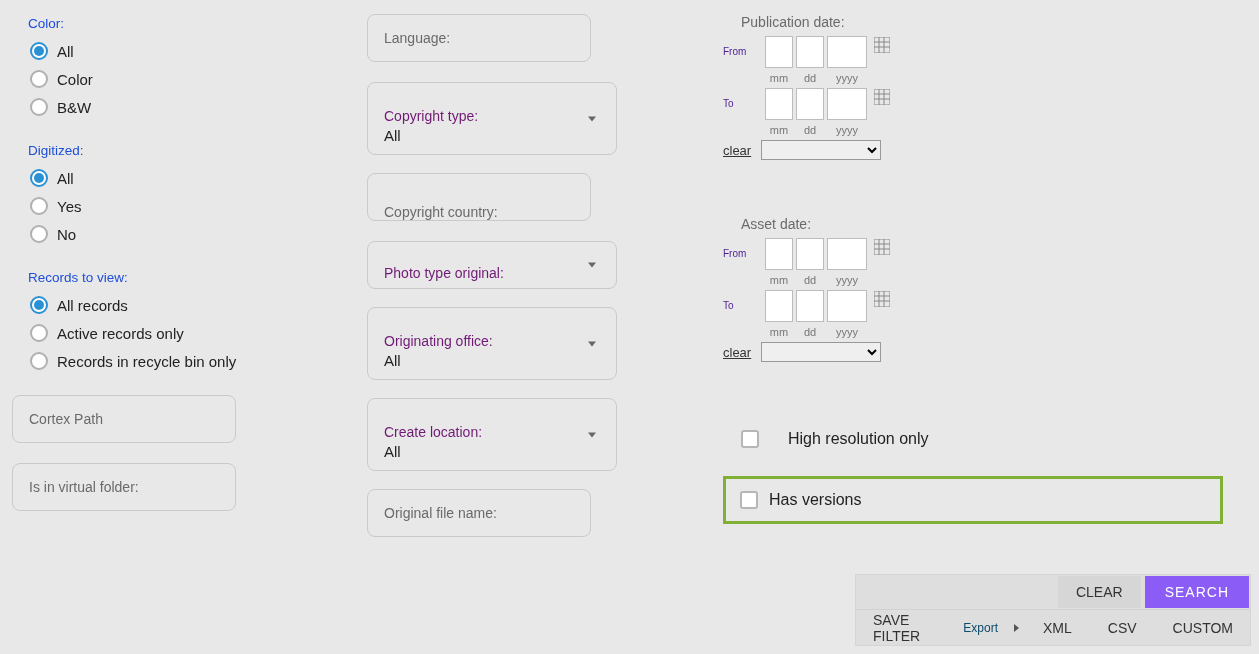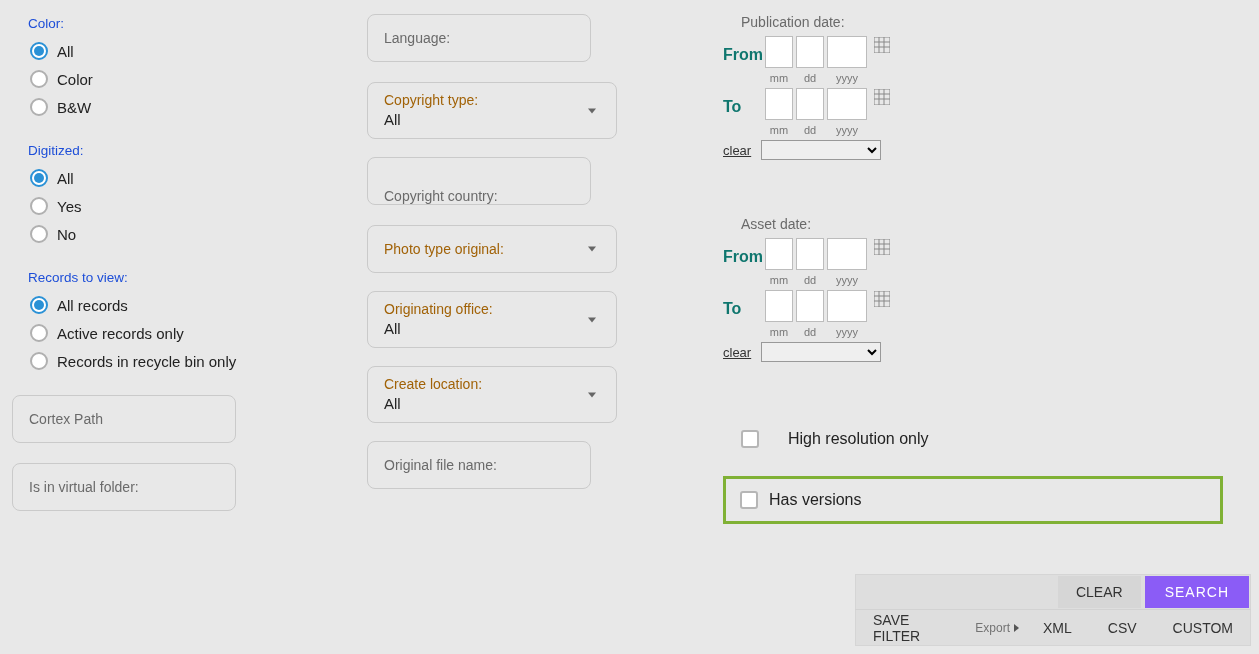--- a/index.html
+++ b/index.html
@@ -71,37 +71,37 @@
   .combo-field {
     width: 250px;
     border: 1px solid #cacaca;
     border-radius: 8px;
     background: #e8e8e8;
     margin-bottom: 10px;
     padding: 9px 16px 10px;
     position: relative;
   }
   .combo-field.single { height: 48px; display:flex; align-items:center; }
-  .combo-field .small-label { color: #a16207; font-size: 14px; display:block; }
+  .combo-field .small-label { color: #701a75; font-size: 14px; display:block;margin-top:16px; }
   .combo-field .value { color: #222; font-size: 15px; margin-top: 3px; display:block; }
   .caret {
     position: absolute;
     right: 20px; top: 50%;
     transform: translateY(-50%);
     width: 0; height: 0;
     border-left: 4px solid transparent;
     border-right: 4px solid transparent;
     border-top: 5px solid #666;
   }
 
   
   .date-section { margin-bottom: 24px; }
   .date-title { color: #6a6a6a; font-size: 14px; margin-left: 18px; margin-bottom: 6px; }
   .date-row { display: flex; align-items: flex-start; margin-bottom: 4px; }
-  .date-row .lab { width: 42px; font-size: 16px; color: #0f766e; padding-top: 10px; font-weight: bold; }
+  .date-row .lab { width: 42px; font-size: 10px; color: #4c1d95; padding-top: 10px; }
   .date-inputs { display: flex; gap: 3px; align-items: flex-start; }
   .date-cell { display: flex; flex-direction: column; align-items:center; }
   .date-input {
     border: 1px solid #bcbcbc;
     background: #fff;
     height: 32px;
   }
   .date-input.mm { width: 28px; }
   .date-input.dd { width: 28px; }
   .date-input.yyyy { width: 40px; }
@@ -165,21 +165,21 @@
   .btn {
     padding: 0 18px; height: 32px;
     display:flex; align-items:center;
     font-size: 14px; color: #333;
     cursor: pointer;
     margin: 2px 0;
   }
   .btn.clear { background: #d6d6d6; margin-right: 4px; }
   .btn.search { background: #8b5cf6; color: #fff; font-weight: 500; letter-spacing: 1px; padding: 0 20px;}
   .btn.savefilter { font-size: 14px; }
-  .export-label { font-size: 12px; color: #737373; padding: 0 6px; display:flex; align-items:center; gap:4px;}
+  .export-label { font-size: 12px; color: #0c4a6e; padding: 0 6px; display:flex; align-items:center; gap:16px;}
   .export-arrow {
     width:0;height:0;
     border-top:4px solid transparent;
     border-bottom:4px solid transparent;
     border-left:5px solid #555;
   }
 </style>
 </head>
 <body>
 

